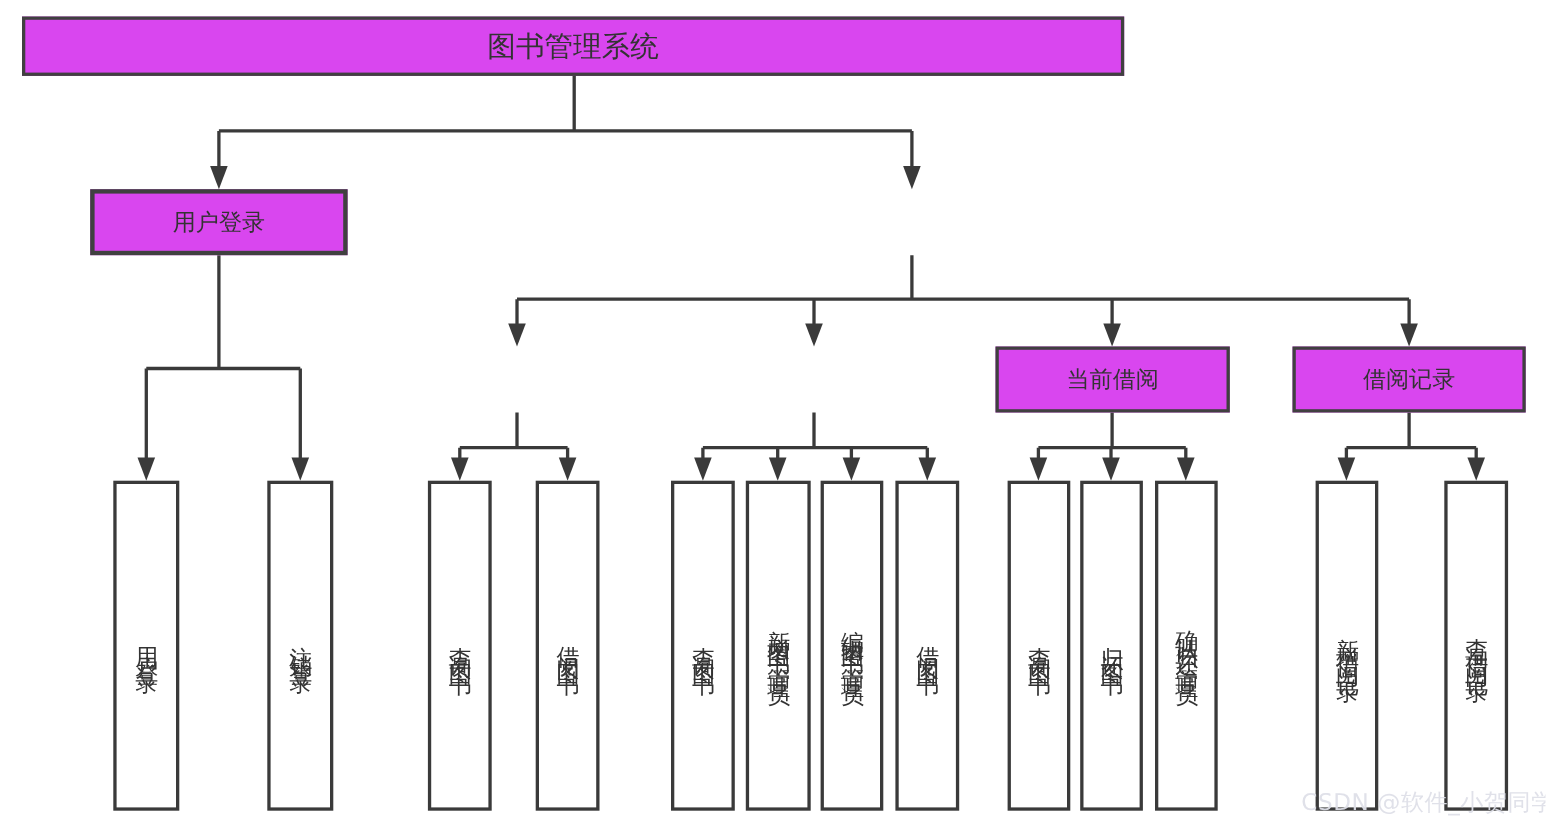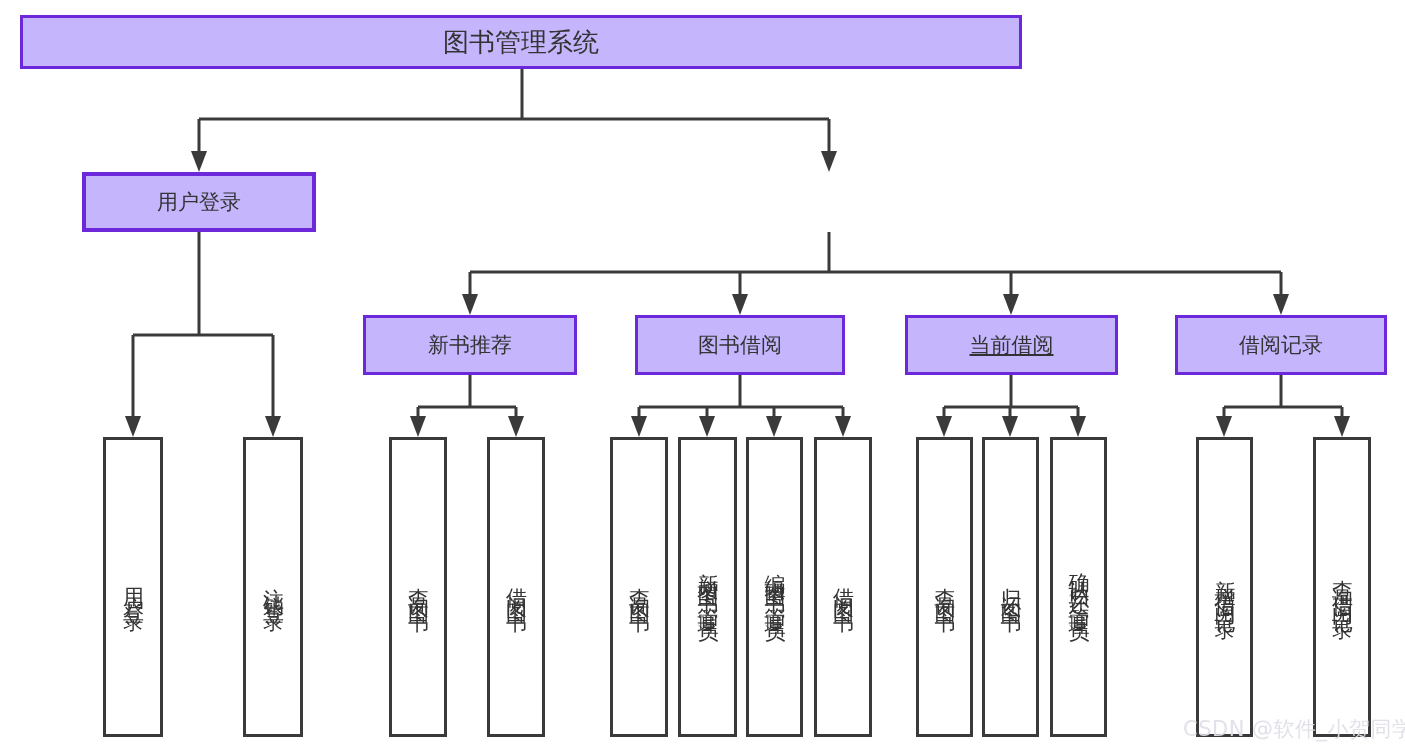--- a/index.html
+++ b/index.html
@@ -4,22 +4,22 @@
 <style>
   html,body{margin:0;padding:0;}
   body{
     width:1405px;height:747px;position:relative;background:#ffffff;
     font-family:"DejaVu Sans","Liberation Sans",sans-serif;
     color:#333333;overflow:hidden;
   }
   .stage{position:absolute;left:0;top:0;width:1405px;height:747px;}
   svg.connectors{position:absolute;left:0;top:0;width:1405px;height:747px;pointer-events:none;}
   .node{
-    position:absolute;box-sizing:border-box;background:#c4b5fd;
-    border:3px solid #6d28d9;display:flex;align-items:center;justify-content:center;
+    position:absolute;box-sizing:border-box;background:#d946ef;
+    border:3px solid #404040;display:flex;align-items:center;justify-content:center;
     z-index:2;
   }
   .node.root{left:20px;top:15px;width:1002px;height:54px;font-size:26px;border-width:3px;}
   .node.lvl{height:60px;font-size:21px;border-width:4px;}
   .node.lvl3{border-width:3px;}
   .leaf{
     position:absolute;box-sizing:border-box;background:#ffffff;
     border:3px solid #3a3a3a;top:437px;height:300px;
     display:flex;align-items:center;justify-content:center;
     writing-mode:vertical-lr;text-orientation:upright;
@@ -67,23 +67,21 @@
       <polygon points="1078,437 1070,416 1086,416"></polygon>
       <polygon points="1224,437 1216,416 1232,416"></polygon>
       <polygon points="1342,437 1334,416 1350,416"></polygon>
     </g>
   </svg>
 
   <div class="node root">图书管理系统</div>
 
   <div class="node lvl" style="left:82px;top:172px;width:234px;">用户登录</div>
 
-  <div class="node lvl lvl3" style="left:363px;top:315px;width:214px;">新书推荐</div>
-  <div class="node lvl lvl3" style="left:635px;top:315px;width:210px;">图书借阅</div>
-  <div class="node lvl lvl3" style="left:905px;top:315px;width:213px;text-decoration:underline;">当前借阅</div>
+  <div class="node lvl lvl3" style="left:905px;top:315px;width:213px;">当前借阅</div>
   <div class="node lvl lvl3" style="left:1175px;top:315px;width:212px;">借阅记录</div>
 
   <div class="leaf" style="left:103px;width:60px;">用户登录</div>
   <div class="leaf" style="left:243px;width:60px;">注销登录</div>
 
   <div class="leaf" style="left:389px;width:58px;">查询图书</div>
   <div class="leaf" style="left:487px;width:58px;">借阅图书</div>
 
   <div class="leaf" style="left:610px;width:58px;">查询图书</div>
   <div class="leaf long" style="left:678px;width:59px;">新增图书（管理员）</div>

